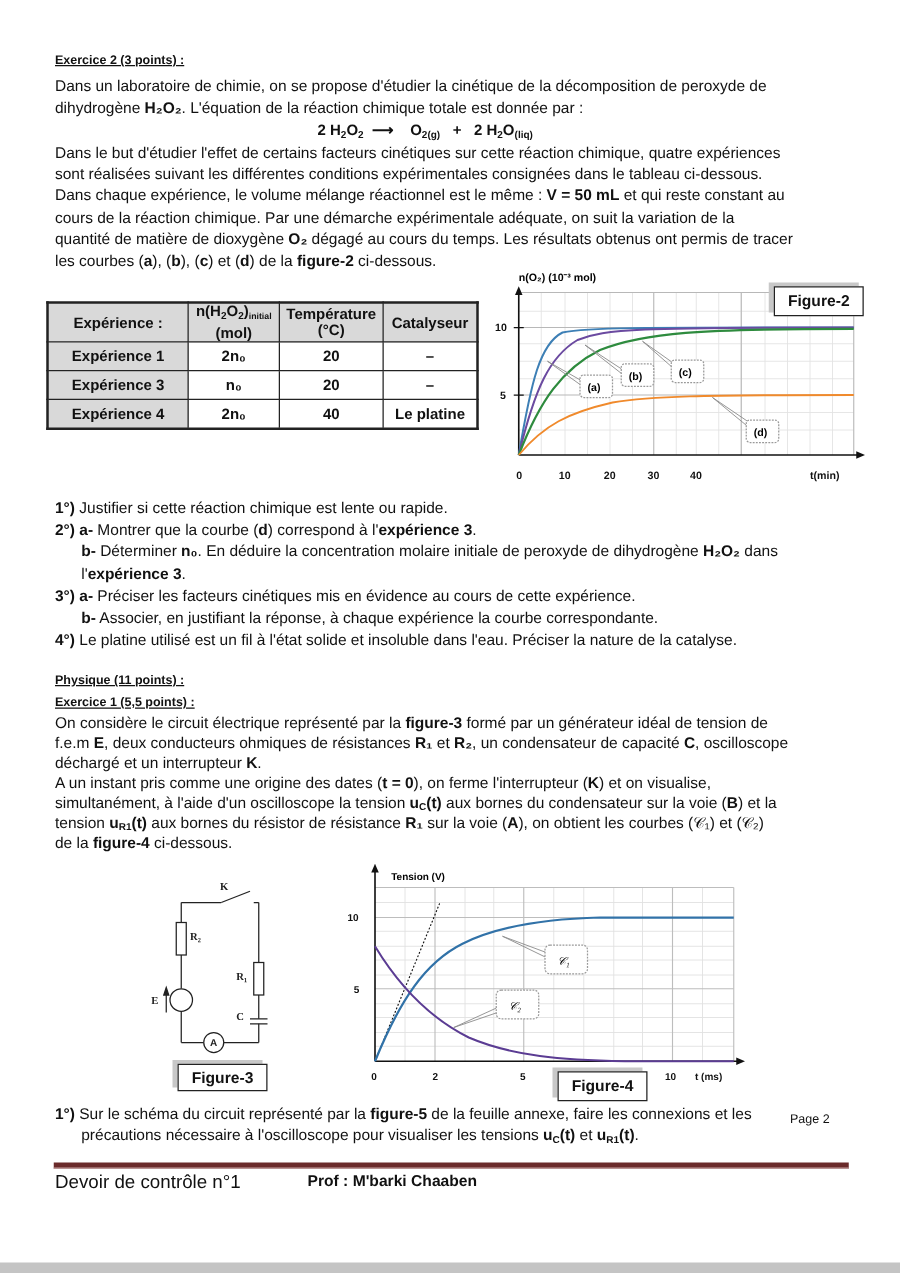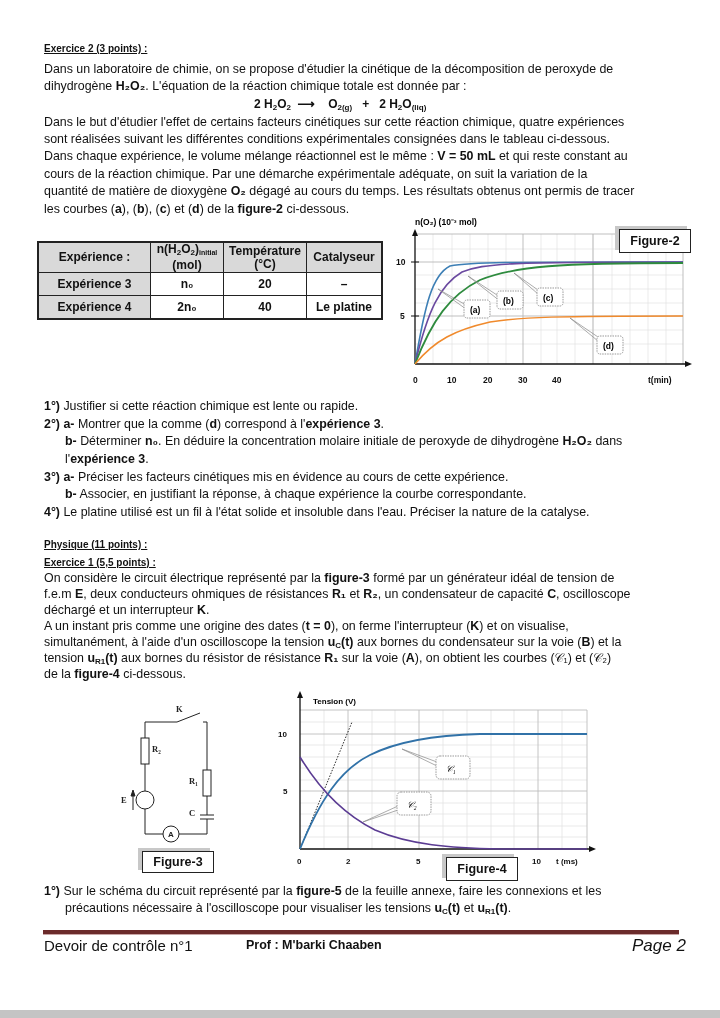--- a/index.html
+++ b/index.html
@@ -37,20 +37,26 @@
 
 <table class="exp">
   <tbody>
       <tr class="hdr">
     <td style="width:103px;">Expérience :</td>
     <td style="width:64px;">n(H<sub>2</sub>O<sub>2</sub>)<sub style="font-size:7px">initial</sub><br>(mol)</td>
     <td style="width:74px;">Température<br>(°C)</td>
     <td style="width:66px;">Catalyseur</td>
   </tr>
   <tr>
+    <td class="first">Expérience 1</td>
+    <td>2n₀</td>
+    <td>20</td>
+    <td>–</td>
+  </tr>
+  <tr>
     <td class="first">Expérience 3</td>
     <td>n₀</td>
     <td>20</td>
     <td>–</td>
   </tr>
   <tr>
     <td class="first">Expérience 4</td>
     <td>2n₀</td>
     <td>40</td>
     <td>Le platine</td>
@@ -128,21 +134,21 @@
       <rect x="537" y="288" width="26" height="18" rx="3" fill="#fff" stroke="#999" stroke-dasharray="1.5,1"></rect>
       <text x="543" y="301">(c)</text>
       <rect x="597" y="336" width="26" height="18" rx="3" fill="#fff" stroke="#999" stroke-dasharray="1.5,1"></rect>
       <text x="603" y="349">(d)</text>
     </g>
   </g>
 </svg>
 <div class="figlabel" style="left:619px; top:229px; width:70px; height:22px; line-height:22px;">Figure-2</div>
 
 <div class="line" style="top:398px;"><b>1°)</b><span> Justifier si cette réaction chimique est lente ou rapide.</span></div>
-<div class="line" style="top:416px;"><b>2°)</b><b> a-</b><span> Montrer que la comme (</span><b>d</b><span>) correspond à l'</span><b>expérience 3</b><span>.</span></div>
+<div class="line" style="top:416px;"><b>2°)</b><b> a-</b><span> Montrer que la courbe (</span><b>d</b><span>) correspond à l'</span><b>expérience 3</b><span>.</span></div>
 <div class="line" style="top:433px; left:65px;"><b>b-</b><span> Déterminer </span><b>n₀</b><span>. En déduire la concentration molaire initiale de peroxyde de dihydrogène </span><b>H₂O₂</b><span> dans</span></div>
 <div class="line" style="top:451px; left:65px;"><span>l'</span><b>expérience 3</b><span>.</span></div>
 <div class="line" style="top:469px;"><b>3°)</b><b> a-</b><span> Préciser les facteurs cinétiques mis en évidence au cours de cette expérience.</span></div>
 <div class="line" style="top:486px; left:65px;"><b>b-</b><span> Associer, en justifiant la réponse, à chaque expérience la courbe correspondante.</span></div>
 <div class="line" style="top:504px;"><b>4°)</b><span> Le platine utilisé est un fil à l'état solide et insoluble dans l'eau. Préciser la nature de la catalyse.</span></div>
 
 <div class="line h" style="top:536px;">Physique (11 points) :</div>
 <div class="line h" style="top:554px;">Exercice 1 (5,5 points) :</div>
 <div class="line" style="top:570px;"><span>On considère le circuit électrique représenté par la </span><b>figure-3</b><span> formé par un générateur idéal de tension de</span></div>
 <div class="line" style="top:586px;"><span>f.e.m </span><b>E</b><span>, deux conducteurs ohmiques de résistances </span><b>R₁</b><span> et </span><b>R₂</b><span>, un condensateur de capacité </span><b>C</b><span>, oscilloscope</span></div>
@@ -251,14 +257,14 @@
   </g>
 </svg>
 <div class="figlabel" style="left:446px; top:857px; width:70px; height:22px; line-height:22px;">Figure-4</div>
 
 <div class="line" style="top:883px;"><b>1°)</b><span> Sur le schéma du circuit représenté par la </span><b>figure-5</b><span> de la feuille annexe, faire les connexions et les</span></div>
 <div class="line" style="top:900px; left:65px;"><span>précautions nécessaire à l'oscilloscope pour visualiser les tensions </span><b>u<sub>C</sub>(t)</b><span> et </span><b>u<sub>R1</sub>(t)</b><span>.</span></div>
 
 <div class="footer-bar"></div>
 <div class="line" style="top:937px; font-size:15px; font-weight:normal;">Devoir de contrôle n°1</div>
 <div class="line" style="top:937px; left:246px; font-weight:bold; font-size:12.5px;">Prof : M'barki Chaaben</div>
-<div class="line" style="top:937px; left:632px; font-size:17px;font-style:italic;">Page 2</div>
+<div class="line" style="top:887px; left:632px; font-size:10px;">Page 2</div>
 <div class="bottom-strip"></div>
 
 </body></html>

